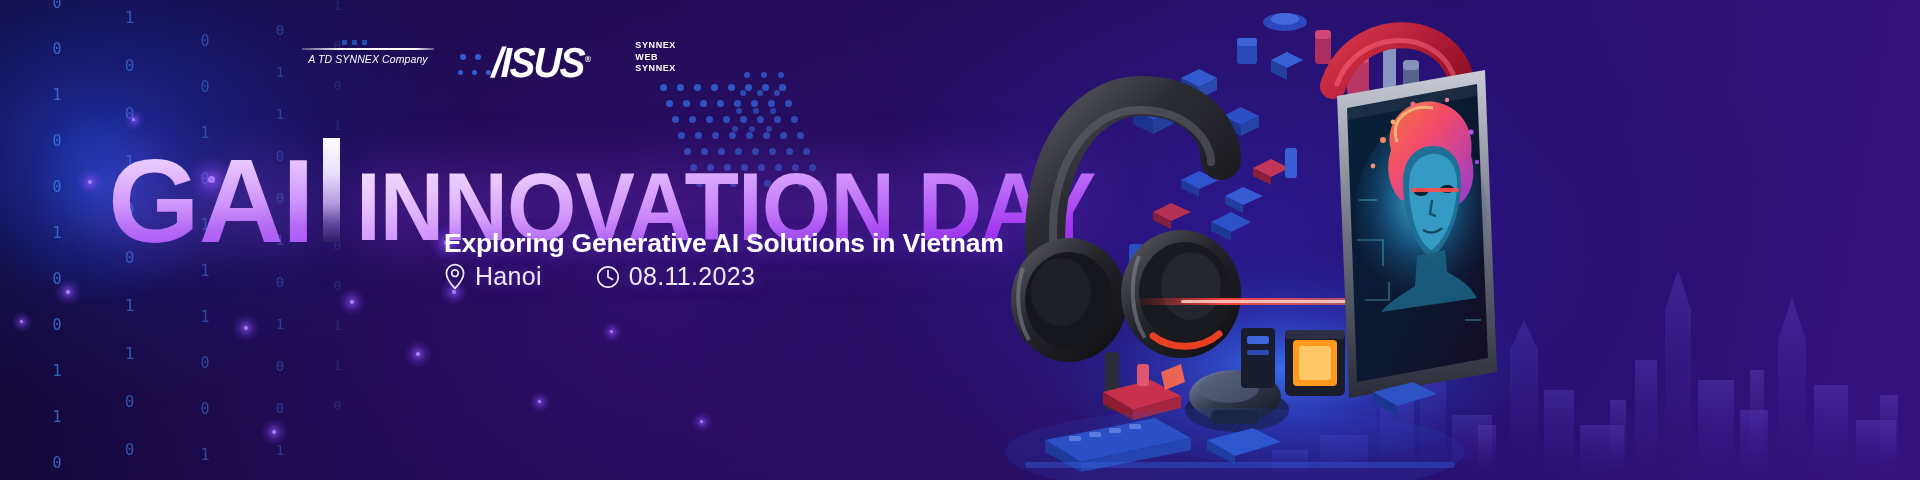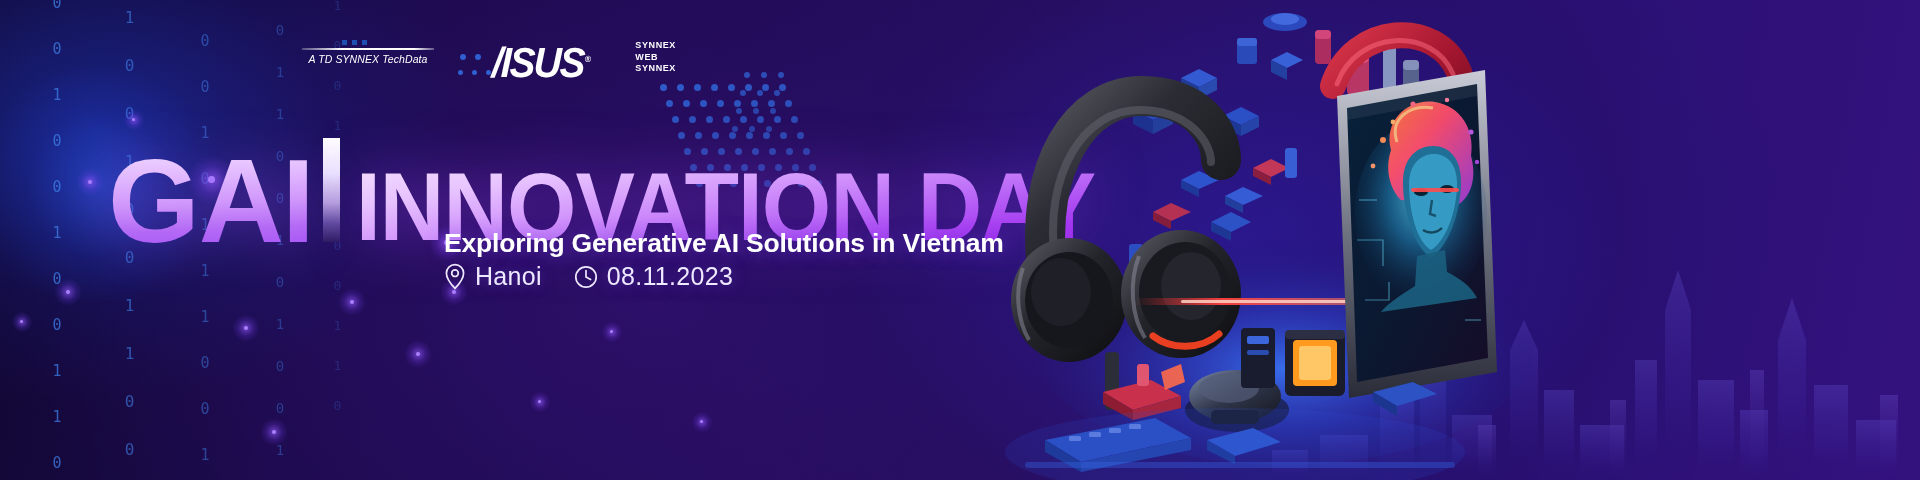--- a/index.html
+++ b/index.html
@@ -147,21 +147,21 @@
     filter:drop-shadow(0 0 28px rgba(160,60,250,.5));
     white-space:nowrap;
   }
 
   #subtitle {
     position:absolute; left:444px; top:228px;
     color:#fff; font-size:26.5px; font-weight:bold; letter-spacing:-.2px;
     white-space:nowrap; text-shadow:0 0 18px rgba(110,60,220,.7);
   }
 
-  #meta { position:absolute; left:444px; top:262px; display:flex; align-items:center; gap:32px;text-align:right; }
+  #meta { position:absolute; left:444px; top:262px; display:flex; align-items:center; gap:54px;text-align:right; }
   .meta-item { display:flex; align-items:center; gap:9px; }
   .meta-item span.txt {
     color:#efe9ff; font-size:25px; letter-spacing:.3px; white-space:nowrap;
     text-shadow:0 0 14px rgba(120,70,230,.55);
   }
   .meta-icon { flex:none; display:block; }
 
   
   #illus { position:absolute; left:985px; top:0; width:560px; height:480px; }
   #illus svg { display:block; }
@@ -328,21 +328,21 @@
   <div id="logos">
 
 
     <div class="logo techdata">
       <div class="td-dots">
           <i></i>
           <i></i>
           <i></i>
         </div>
       <div class="td-rule"></div>
-      <div class="td-tag">A TD SYNNEX TechData</div>
+      <div class="td-tag">A TD SYNNEX Company</div>
     </div>
 
     <div class="logo asus">
       <div class="dotgrid asus-dots">
         <div class="dotrow" style="gap:9px;">
             <i style="width:6px;height:6px;"></i>
             <i style="width:6px;height:6px;"></i>
           </div>
       </div>
       <div class="dotgrid asus-dots2">

